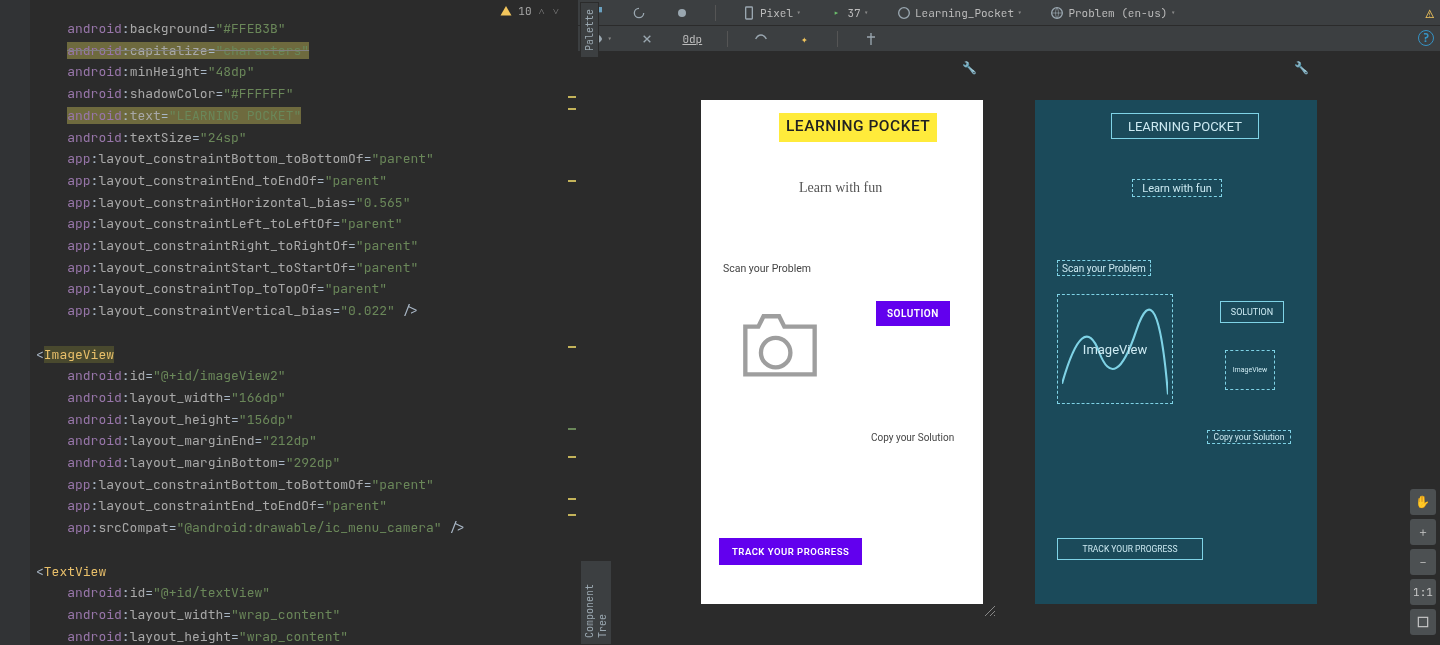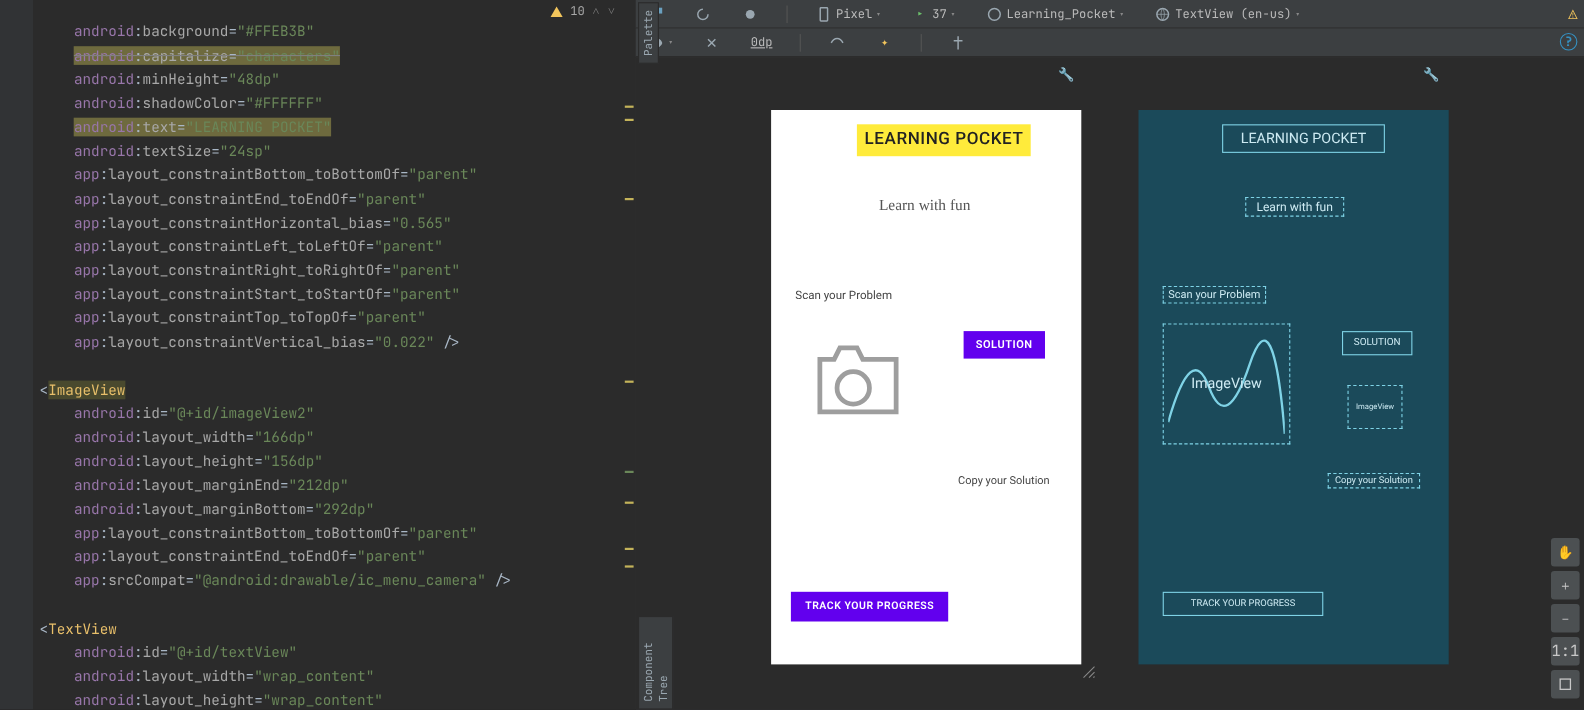--- a/index.html
+++ b/index.html
@@ -158,21 +158,21 @@
           <span>Learning_Pocket</span>
           <span class="dd">▾</span>
         </span>
       <span class="tb-item">
           <span class="tb-icon">
             <svg viewBox="0 0 24 24">
               <circle cx="12" cy="12" r="8" fill="none" stroke="#9aa7b0" stroke-width="2"></circle>
               <path stroke="#9aa7b0" d="M4 12h16M12 4c3 4 3 12 0 16M12 4c-3 4-3 12 0 16" fill="none"></path>
             </svg>
           </span>
-          <span>TextView (en-us)</span>
+          <span>Problem (en-us)</span>
           <span class="dd">▾</span>
         </span>
     </div>
 
     <div class="d-toolbar row2">
       <span class="tb-item">
           <span class="tb-icon">
             <svg viewBox="0 0 24 24">
               <path fill="#9aa7b0" d="M12 5c-5 0-9 5-9 7s4 7 9 7 9-5 9-7-4-7-9-7zm0 11a4 4 0 1 1 0-8 4 4 0 0 1 0 8z"></path>
             </svg>
@@ -249,21 +249,21 @@
           <div class="bp-box dash bp-small">ImageView</div>
           <div class="bp-box dash bp-copy">Copy your Solution</div>
           <div class="bp-box bp-track">TRACK YOUR PROGRESS</div>
         </div>
       </div>
 
       <div class="zoom-controls">
         <div class="zc">✋</div>
         <div class="zc">＋</div>
         <div class="zc">－</div>
-        <div class="zc" style="font-size:14px">1:1</div>
+        <div class="zc" style="font-size:11px">1:1</div>
         <div class="zc">
             <svg width="14" height="14" viewBox="0 0 24 24">
               <rect x="4" y="4" width="16" height="16" fill="none" stroke="#c8c8c8" stroke-width="2"></rect>
             </svg>
           </div>
       </div>
     </div>
   </div>
 </div>
 

